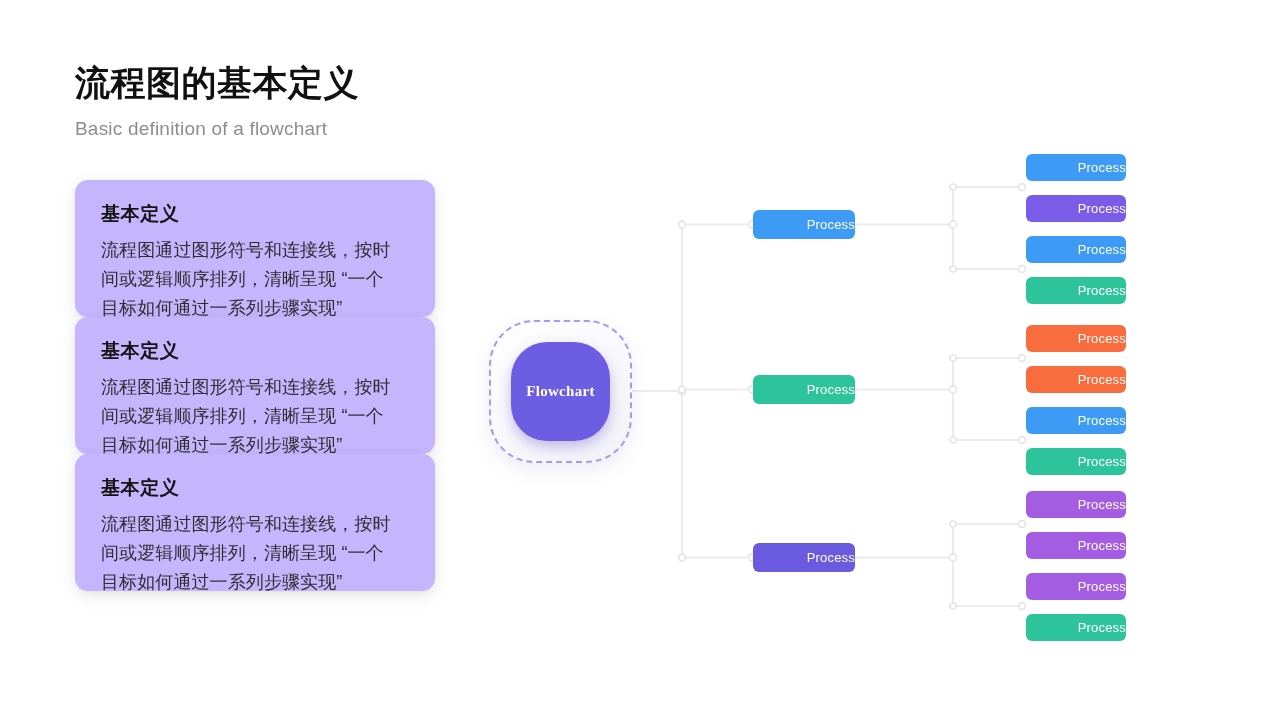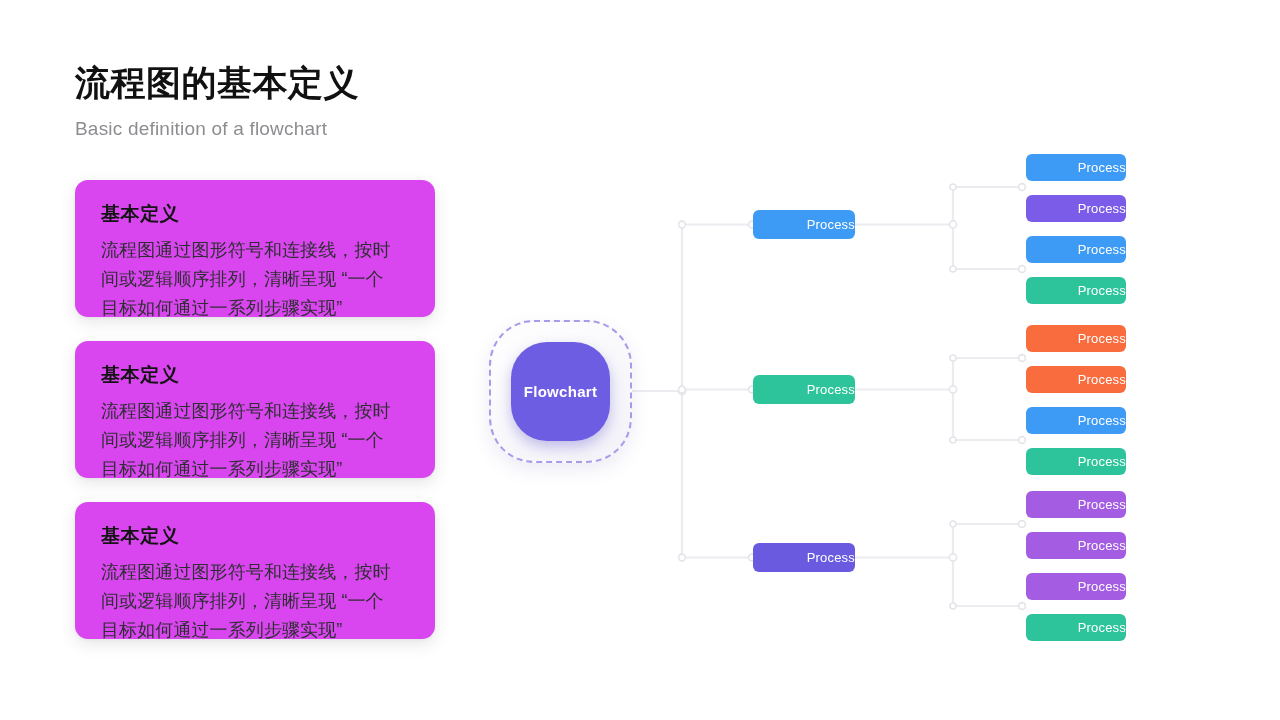--- a/index.html
+++ b/index.html
@@ -40,25 +40,24 @@
     white-space: nowrap;
   }
 
   
   .cards { position: absolute; left: 75px; top: 180px; }
 
   .info-card {
     position: relative;
     width: 360px;
     height: 137px;
-    background: #d946ef;
+    background: #c4b5fd;
     border-radius: 13px;
     box-shadow: 0 5px 16px rgba(60, 60, 80, 0.13),
                 0 1px 3px rgba(60, 60, 80, 0.06);
-    margin-bottom: 24px;
     padding: 24px 26px 0 26px;
   }
 
   .card-title {
     font-size: 19px;
     font-weight: bold;
     color: #141414;
     letter-spacing: 0.6px;
     line-height: 1.1;
   }
@@ -99,20 +98,21 @@
     left: 20px;
     top: 20px;
     width: 99px;
     height: 99px;
     background: #6d5de3;
     border-radius: 36px;
     box-shadow: 0 6px 14px rgba(90, 76, 200, 0.35);
     display: flex;
     align-items: center;
     justify-content: center;
+    font-family: Liberation Serif, serif;
   }
 
   .center-label {
     color: #ffffff;
     font-size: 15px;
     font-weight: bold;
     letter-spacing: 0.3px;
   }
 
   

